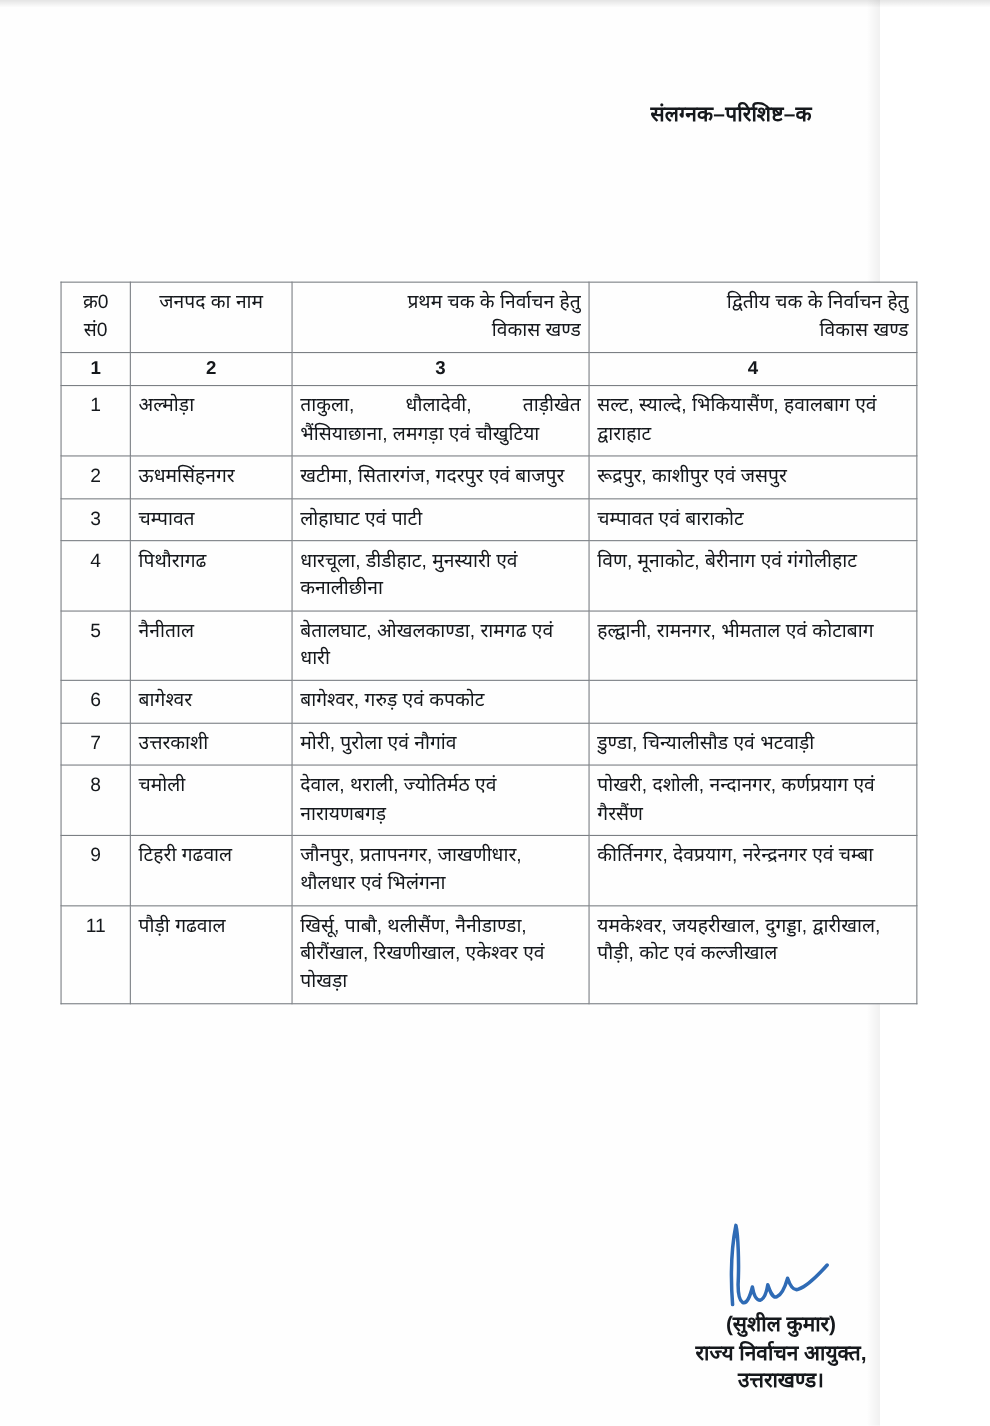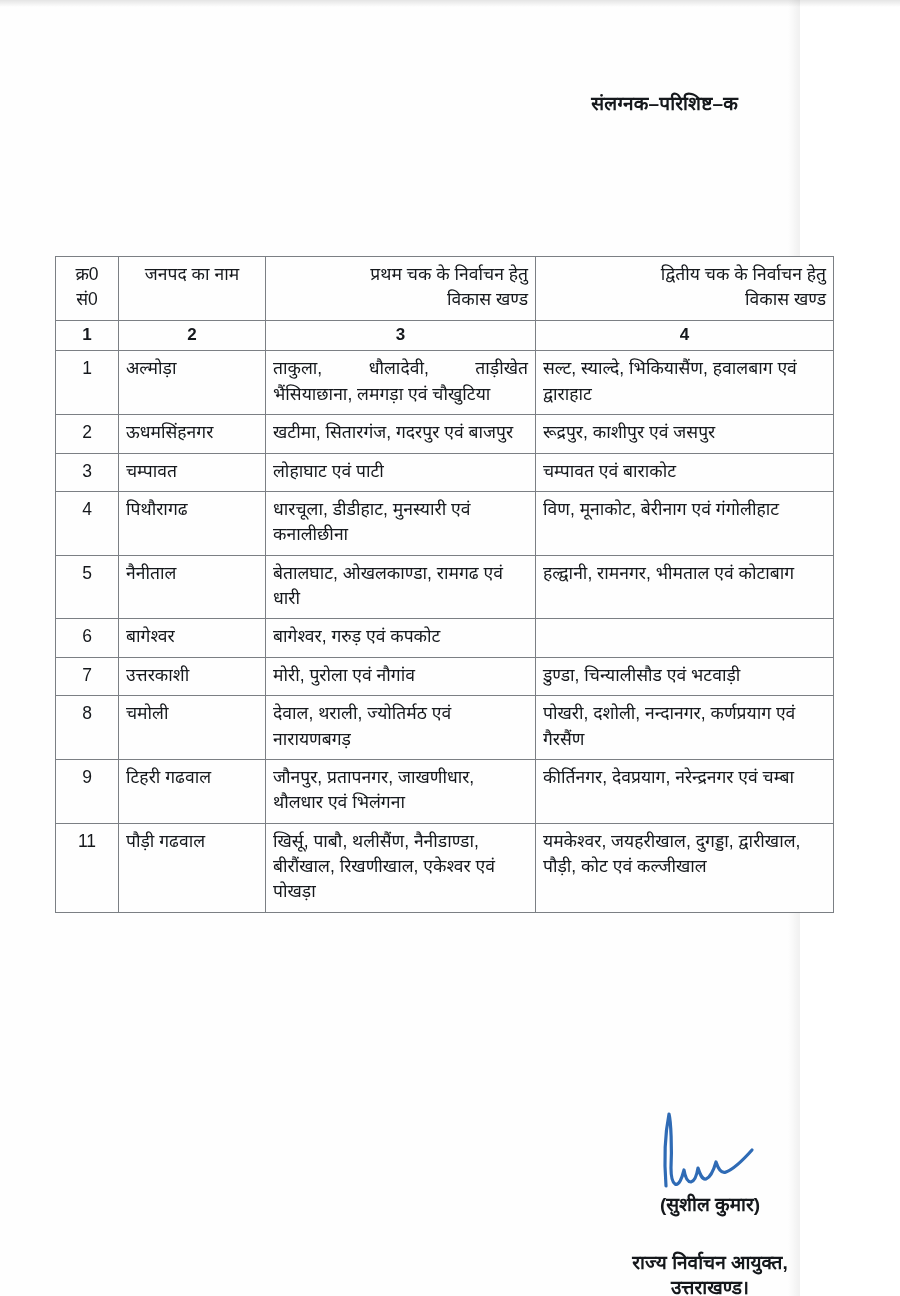--- a/index.html
+++ b/index.html
@@ -128,21 +128,20 @@
   .sig-name {
     font-size: 19px;
     font-weight: 600;
     margin-top: 72px;
     line-height: 1.35;
   }
   .sig-role {
     font-size: 19px;
     font-weight: 600;
     line-height: 1.35;
-    margin-top: 32px;
   }
   .sig-state {
     font-size: 19px;
     font-weight: 600;
     line-height: 1.35;
   }
 </style>
 </head>
 <body>
 

